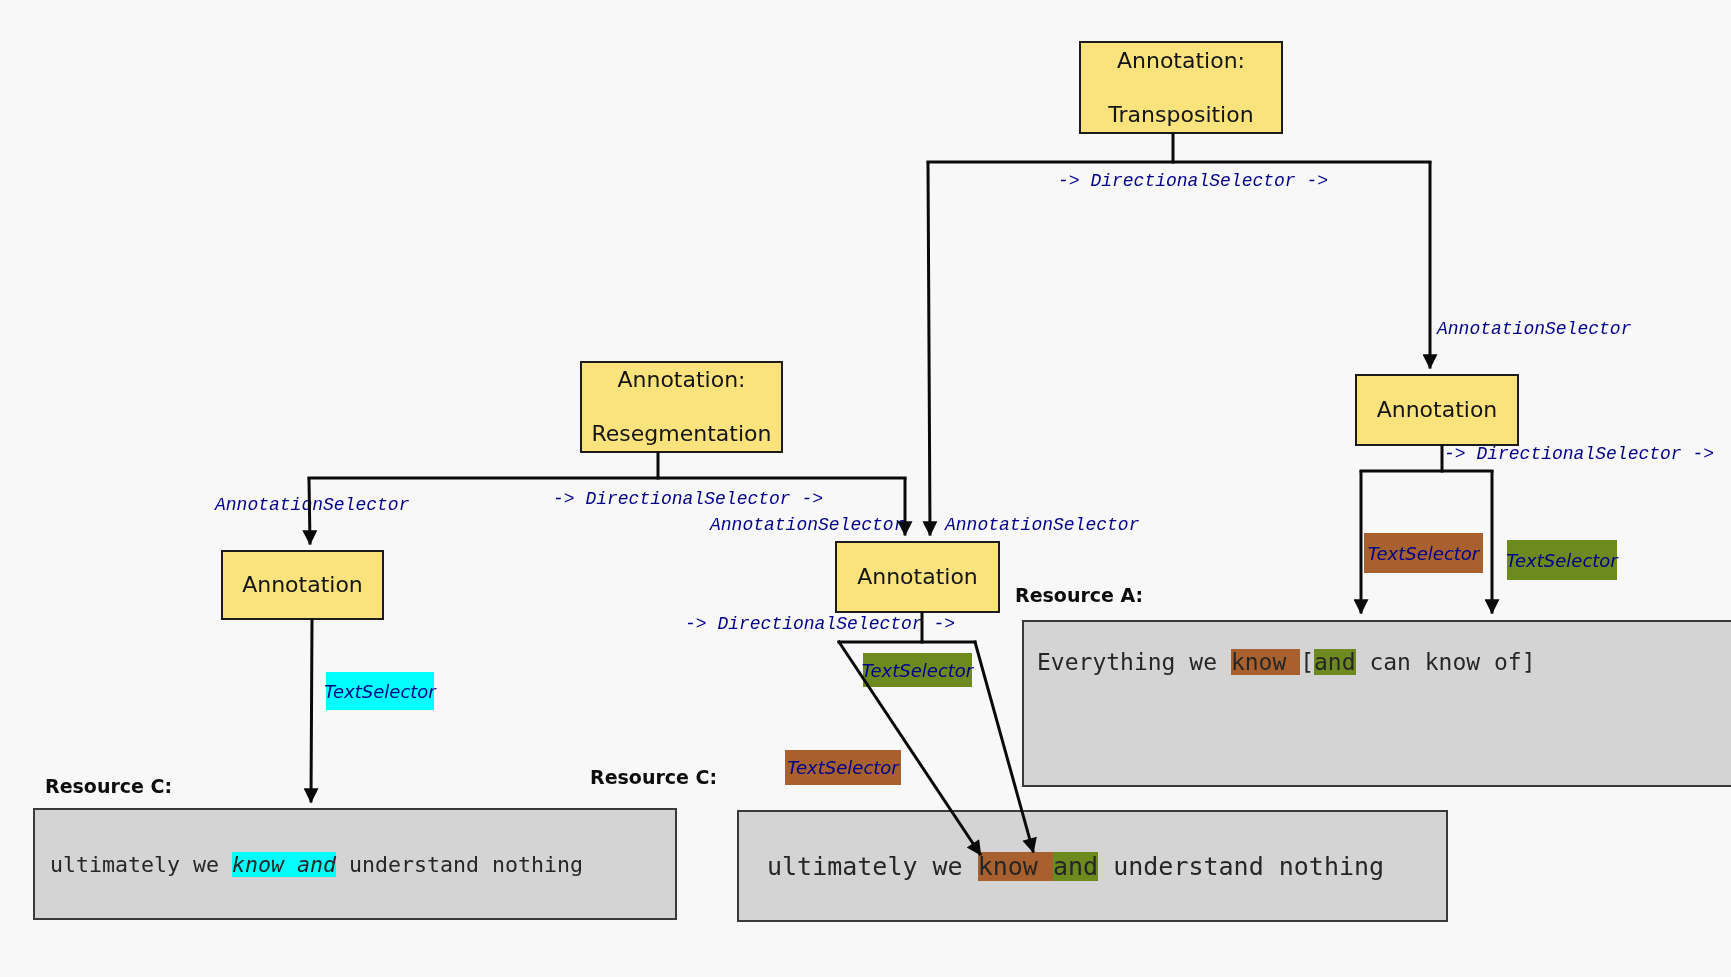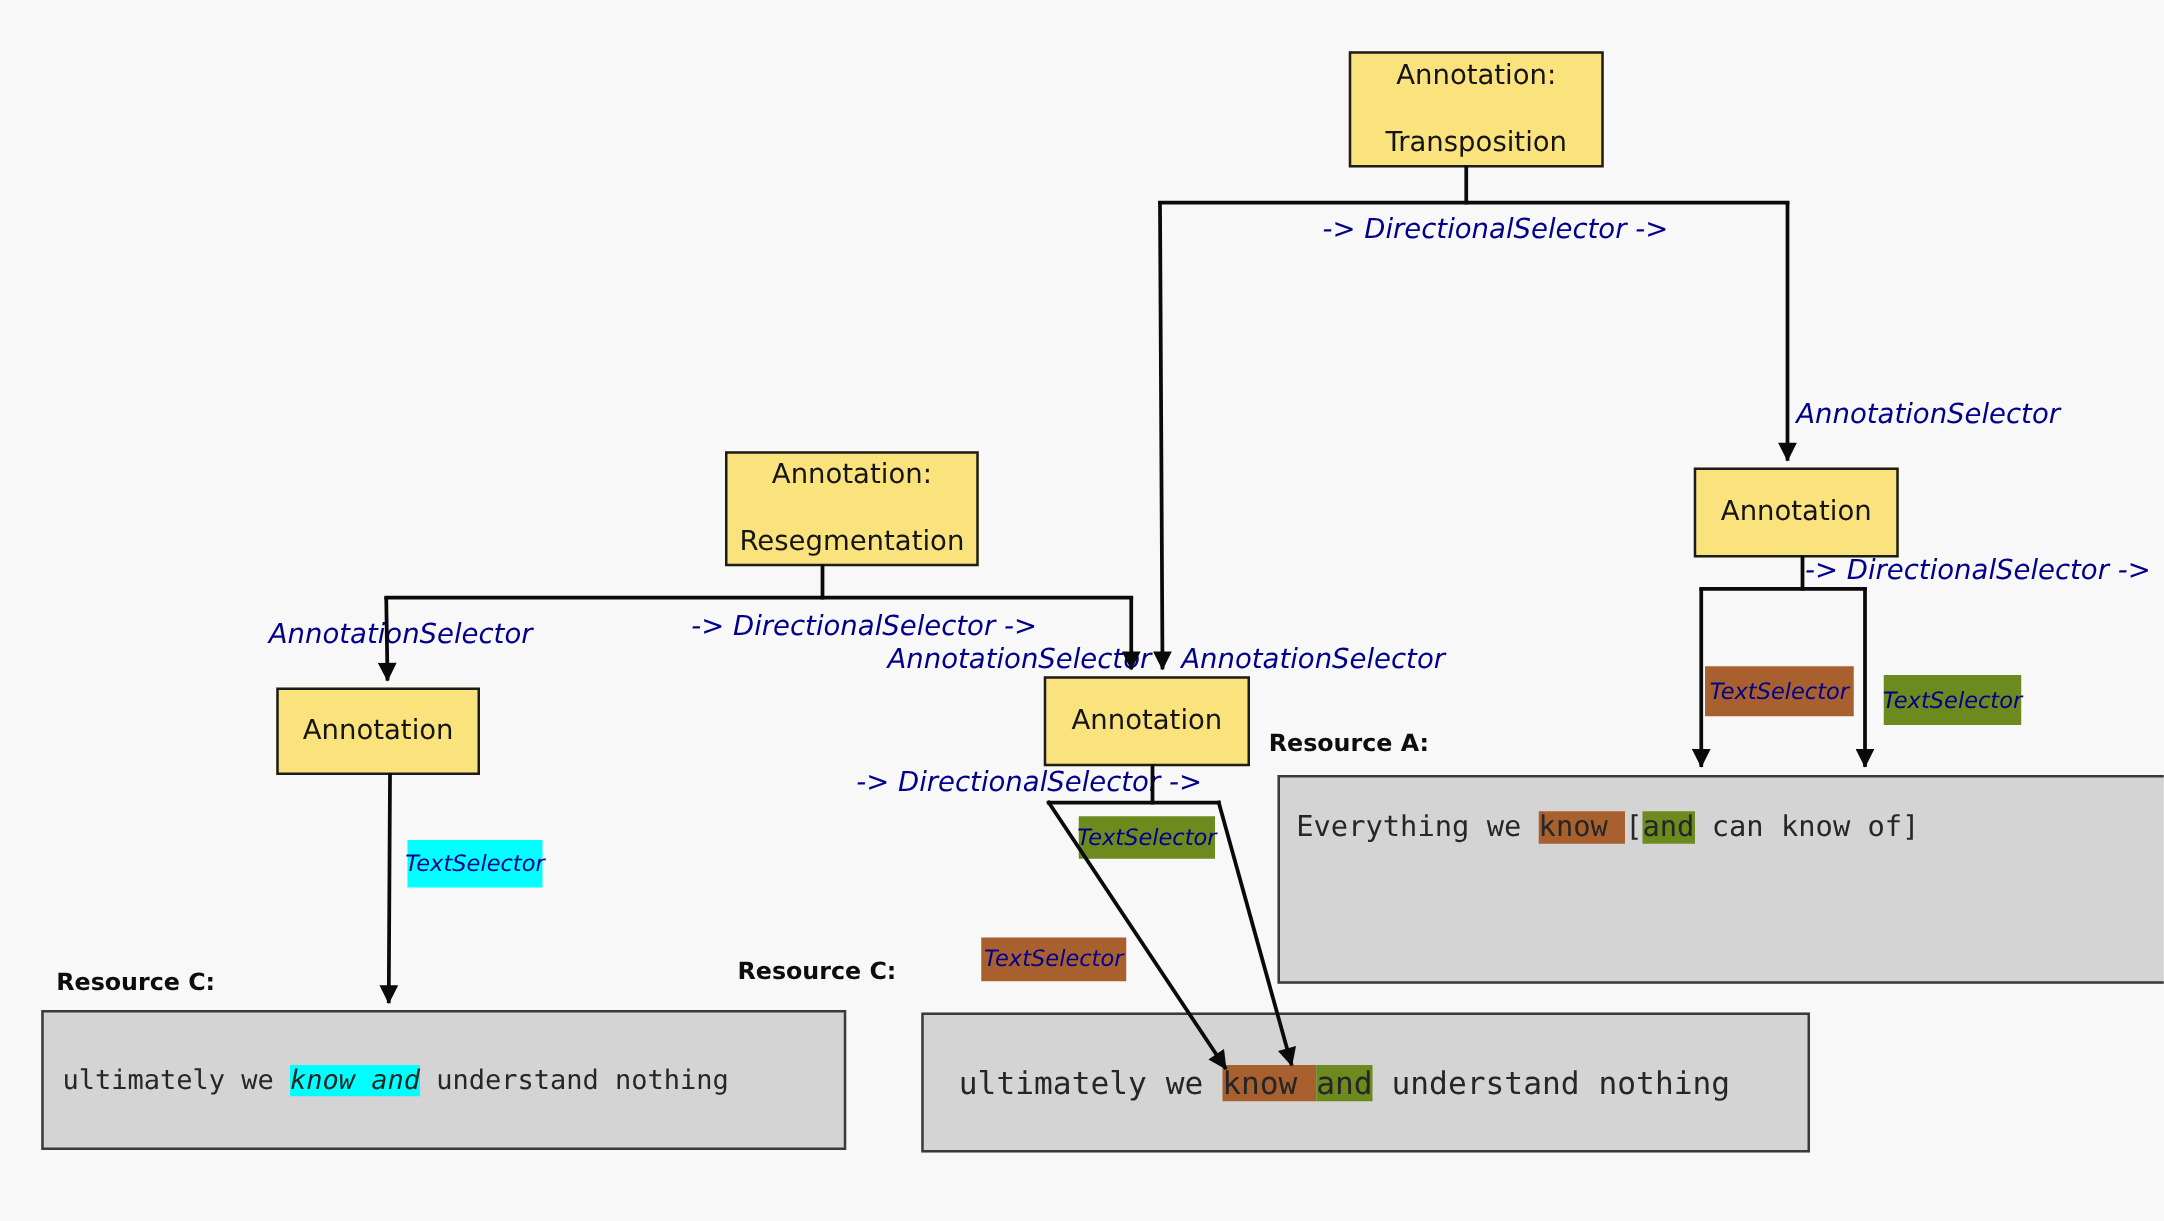--- a/index.html
+++ b/index.html
@@ -12,21 +12,21 @@
         color:#151515;font-size:22px;line-height:30px;text-align:center;box-sizing:border-box;gap:24px;}
 
   
   .chip{position:absolute;display:flex;align-items:center;justify-content:center;
         font-style:italic;font-size:18px;color:#00008b;box-sizing:border-box;white-space:nowrap;}
   .chip-cyan{background:#00ffff;}
   .chip-sienna{background:#a9602f;}
   .chip-olive{background:#6c8a1e;}
 
   
-  .edge-label{position:absolute;font-style:italic;font-size:22px;color:#00008b;white-space:nowrap;}
+  .edge-label{position:absolute;font-style:italic;font-size:18px;color:#00008b;white-space:nowrap;font-family:Liberation Mono, monospace;}
 
   
   .resource{position:absolute;background:#d4d4d4;border:2px solid #3a3a3a;box-sizing:border-box;
             font-family:"DejaVu Sans Mono","Liberation Mono",monospace;color:#262626;}
   .resource-title{position:absolute;font-weight:bold;font-size:19px;color:#0d0d0d;white-space:nowrap;}
   .res-line{white-space:pre;}
   .hl-sienna{background:#a9602f;}
   .hl-olive{background:#6c8a1e;}
   .hl-cyan{background:#00ffff;font-style:italic;}
 

